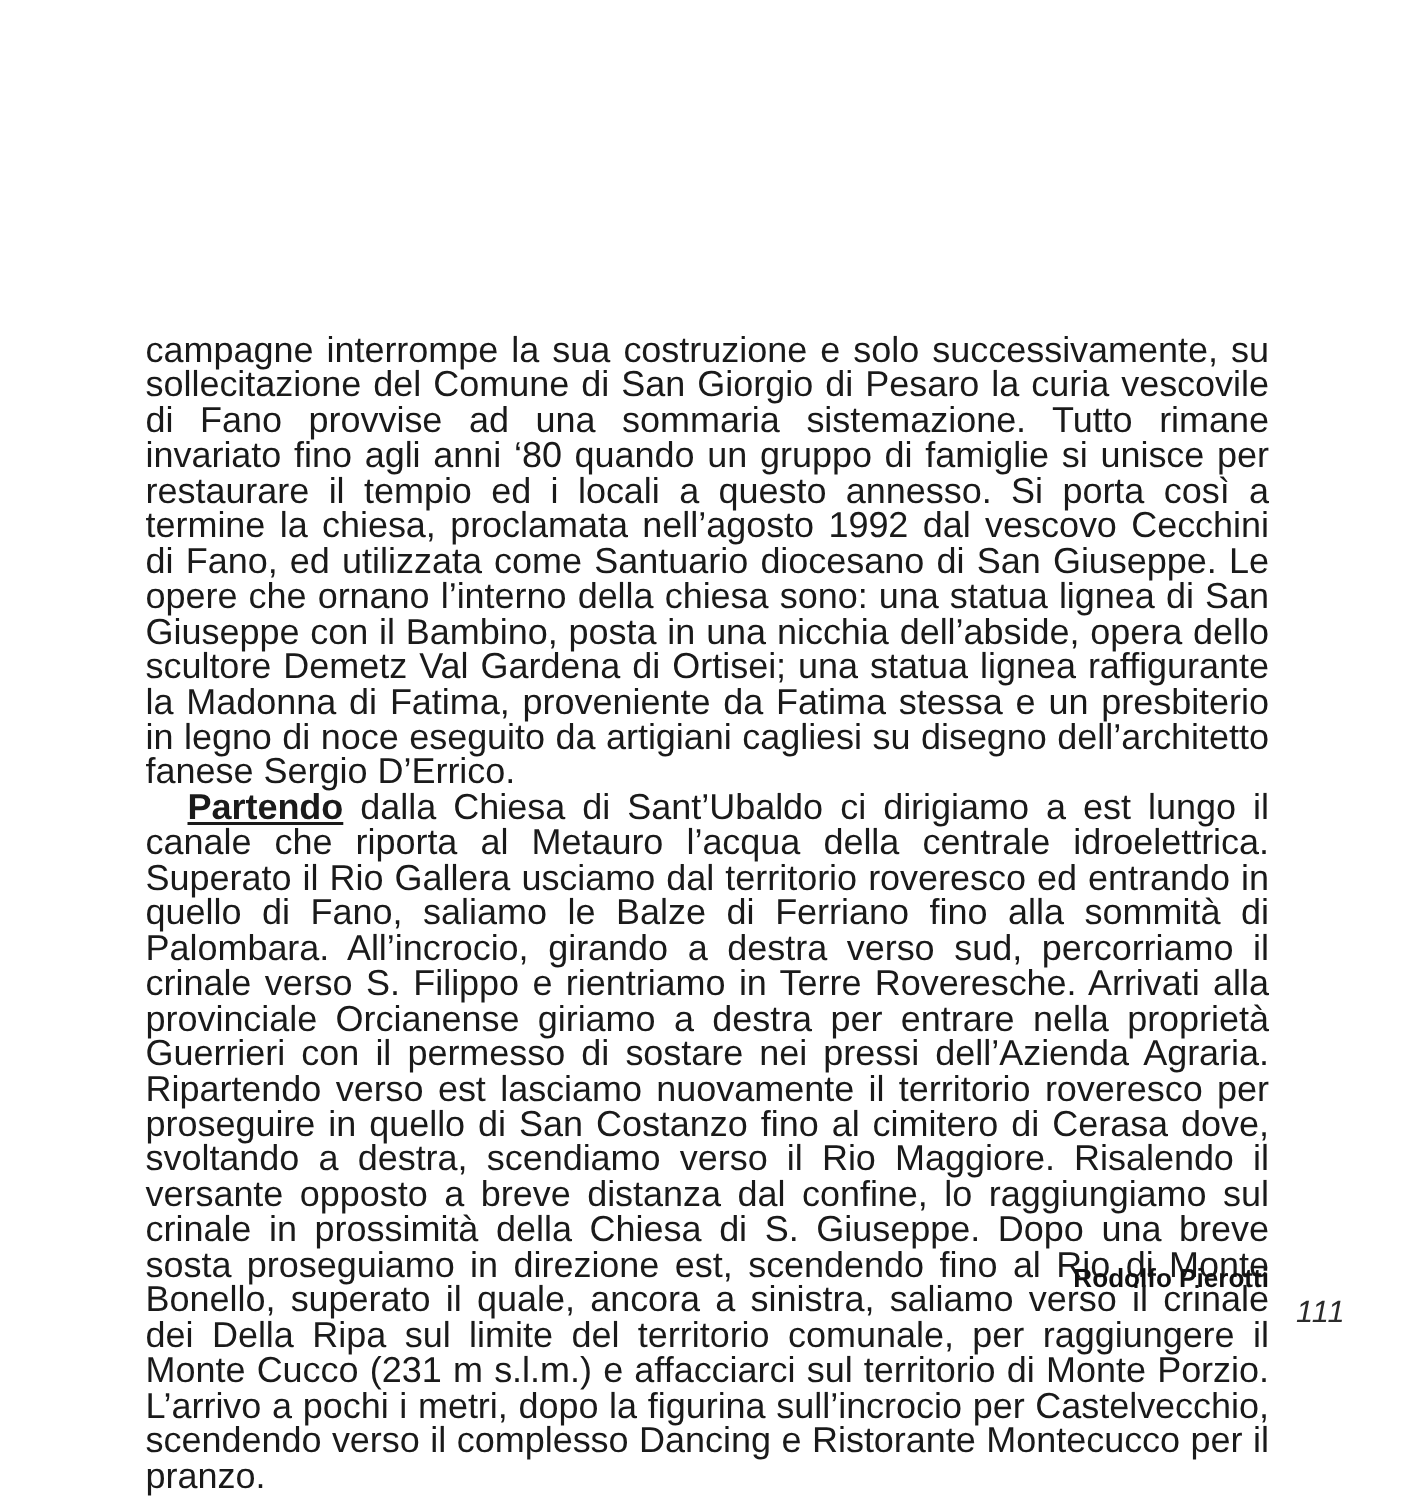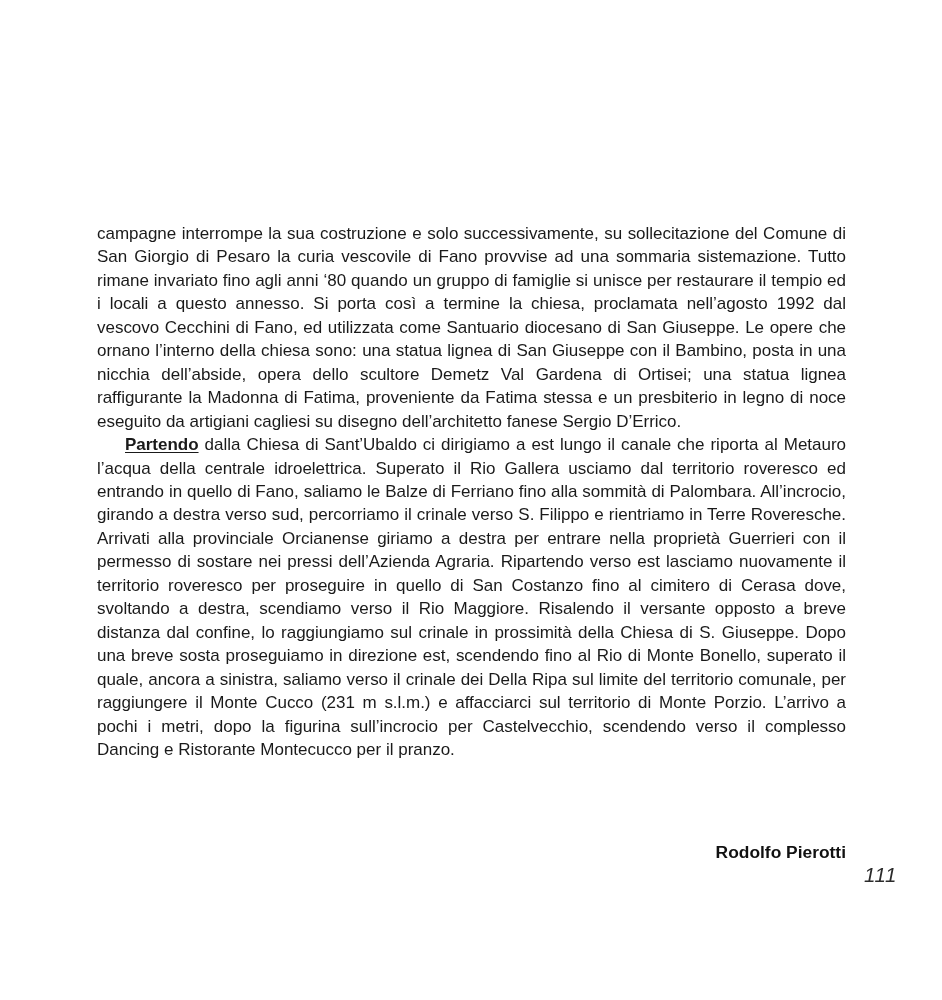--- a/index.html
+++ b/index.html
@@ -30,21 +30,21 @@
   
   #text-column {
     position: absolute;
     left: 97px;
     top: 222px;
     width: 749px;
   }
 
   .para {
     margin: 0;
-    font-size: 17px;
+    font-size: 24px;
     line-height: 23.45px;
     text-align: justify;
     text-justify: inter-word;
     letter-spacing: -0.02px;
     word-spacing: 0.1px;
     color: #1a1a1a;
     hyphens: none;
   }
 
   .para.indented {

